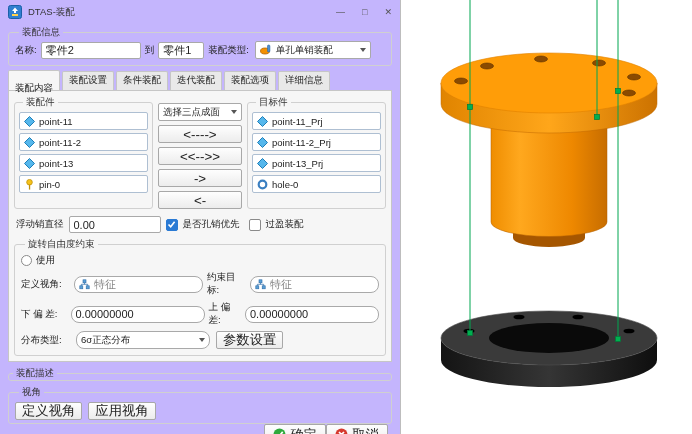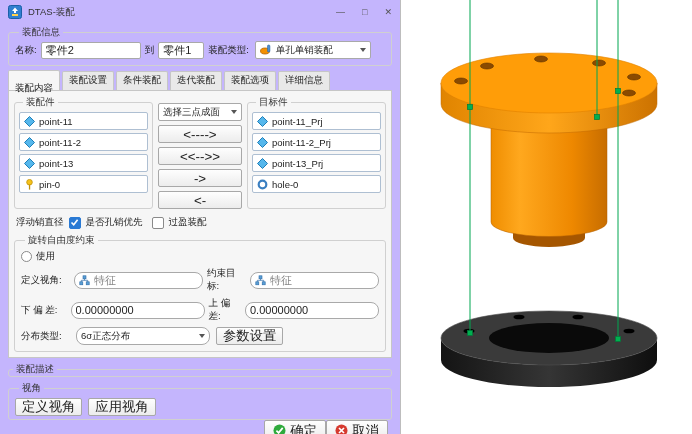--- a/index.html
+++ b/index.html
@@ -218,20 +218,21 @@
                   <circle cx="5.5" cy="5.5" r="3.8" fill="none" stroke="#3a7fc1" stroke-width="2.2"></circle>
                 </svg>
               </span>
             <span>hole-0</span>
           </div>
         </fieldset>
       </div>
 
       <div class="optrow">
         <span>浮动销直径</span>
+        <input value="0.00" style="">
         <span class="chk checked">
           <svg width="9" height="9" viewBox="0 0 9 9">
               <path d="M1.5 4.5 L3.7 6.8 L7.6 1.8" fill="none" stroke="#fff" stroke-width="1.6"></path>
             </svg>
         </span>
         <span class="chklbl">是否孔销优先</span>
         <span class="chk"></span>
         <span class="chklbl">过盈装配</span>
       </div>
 

